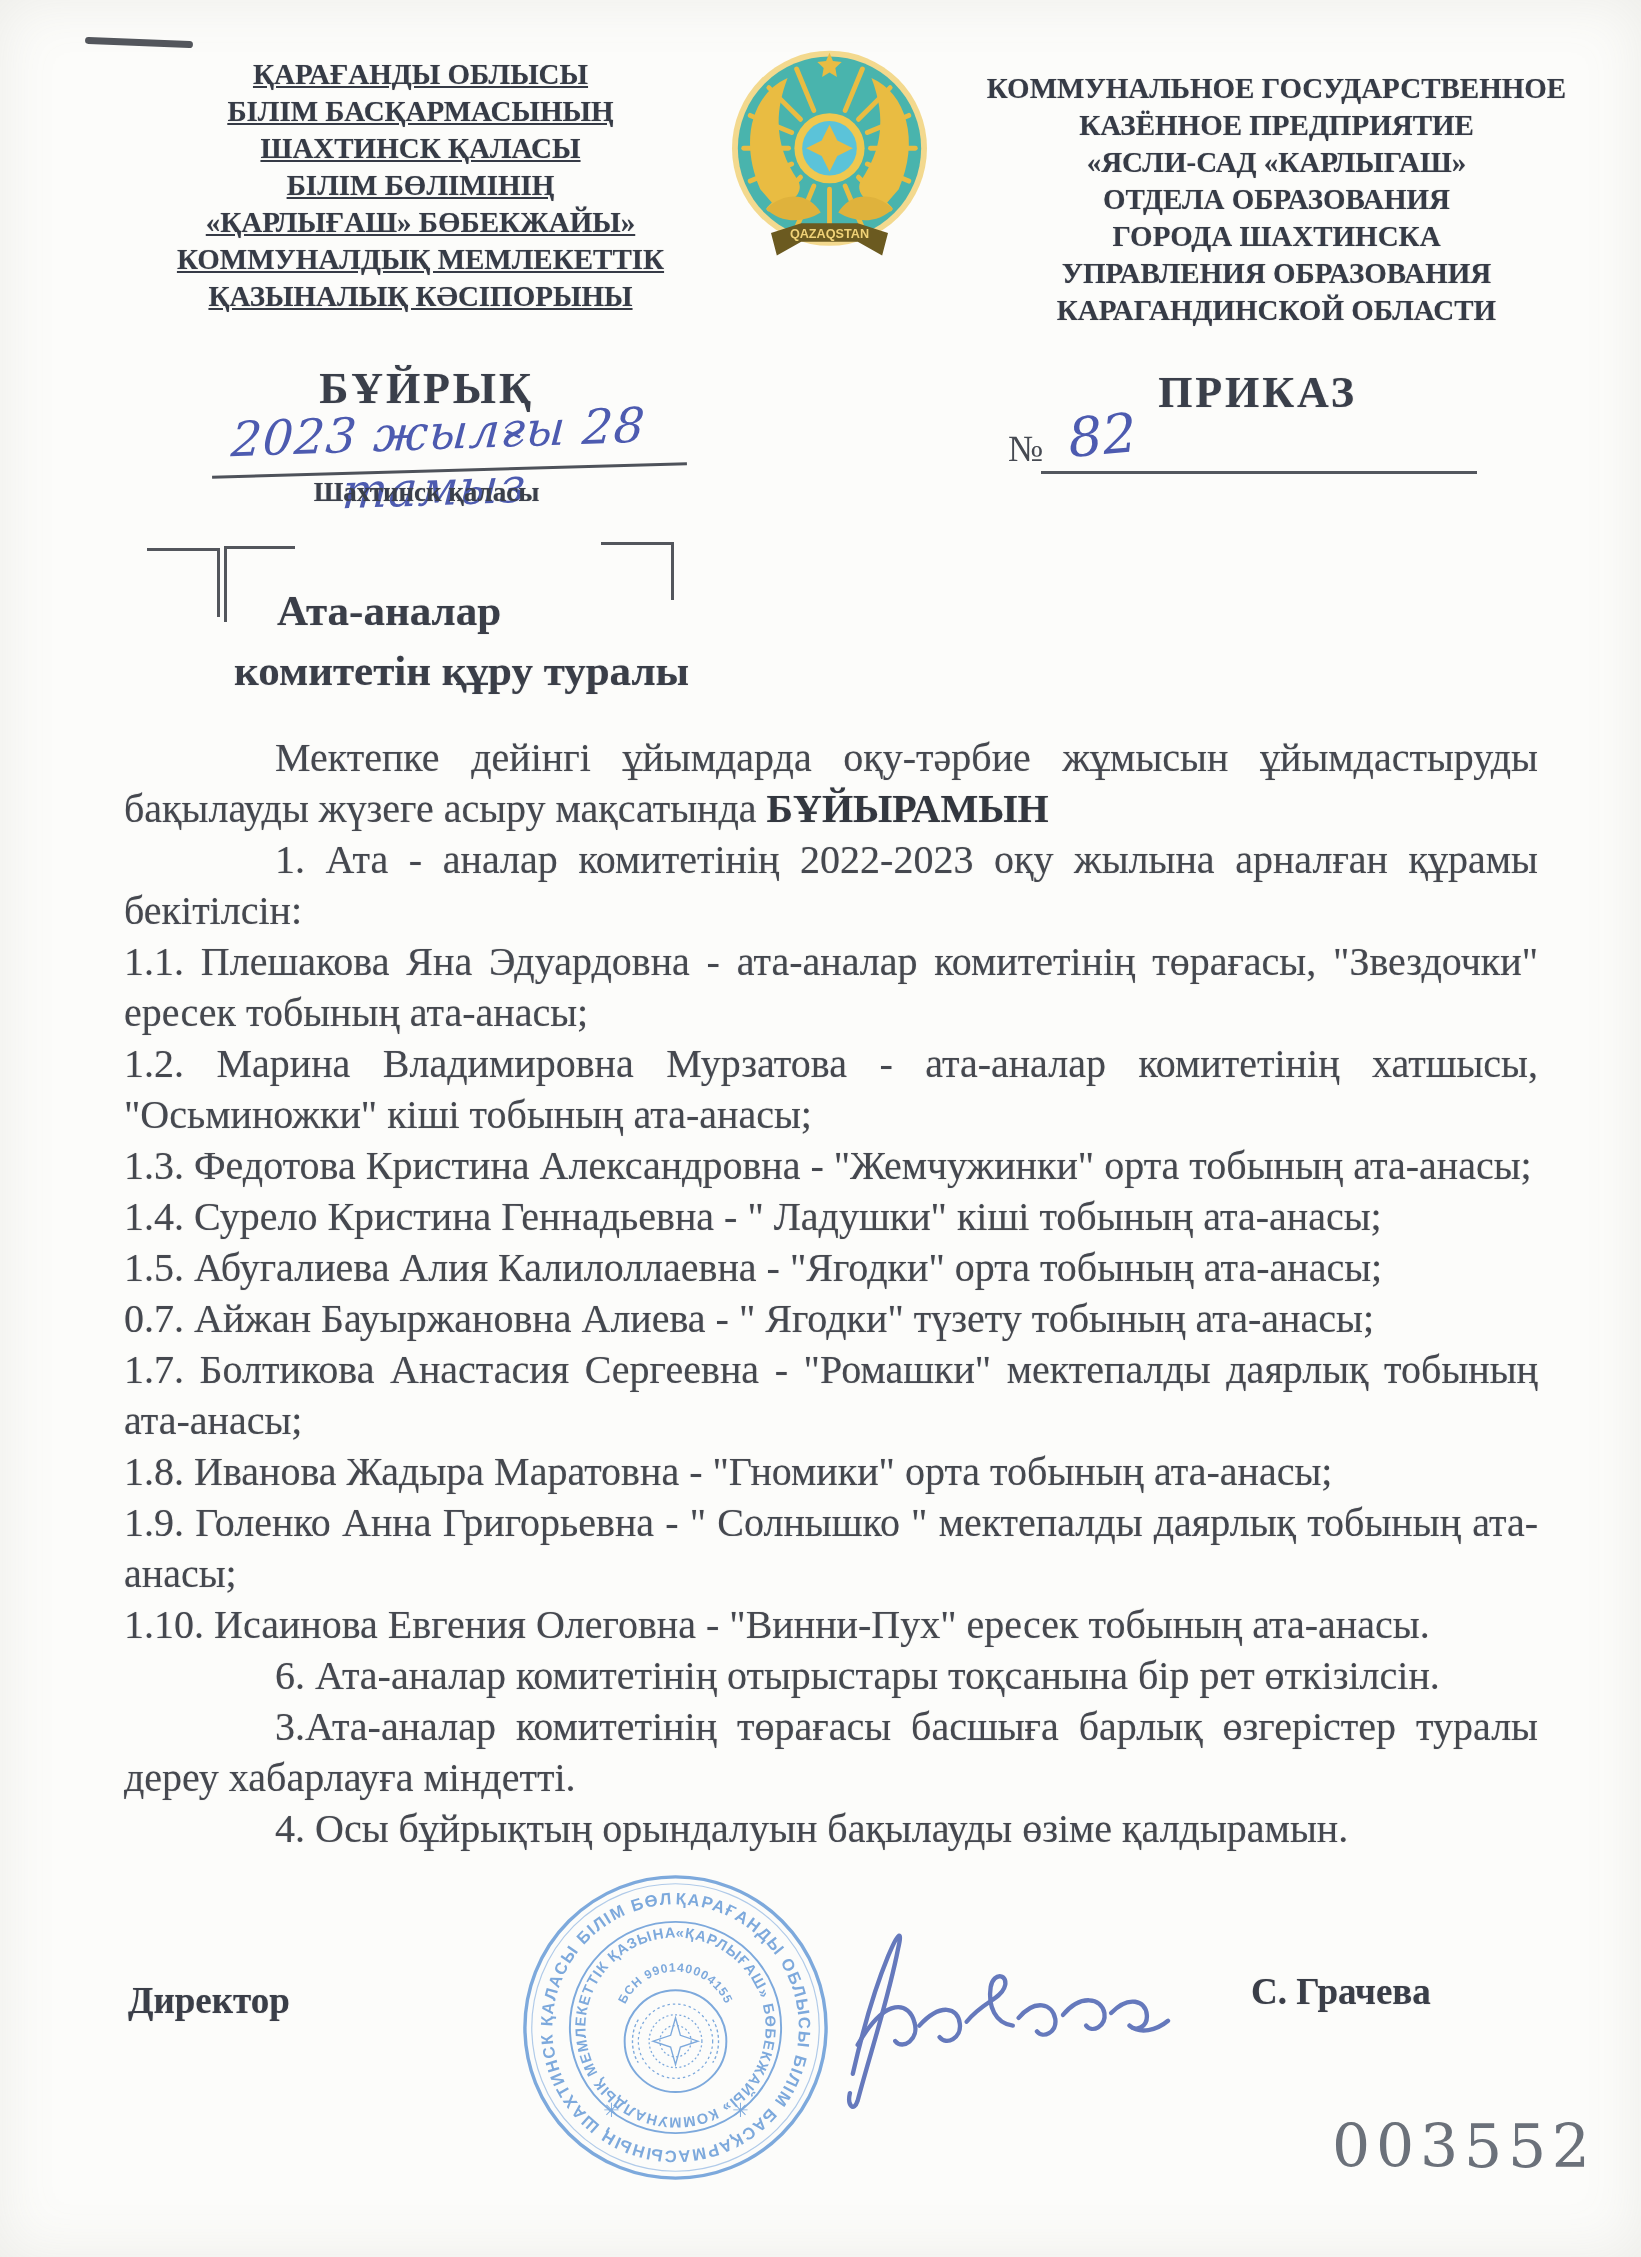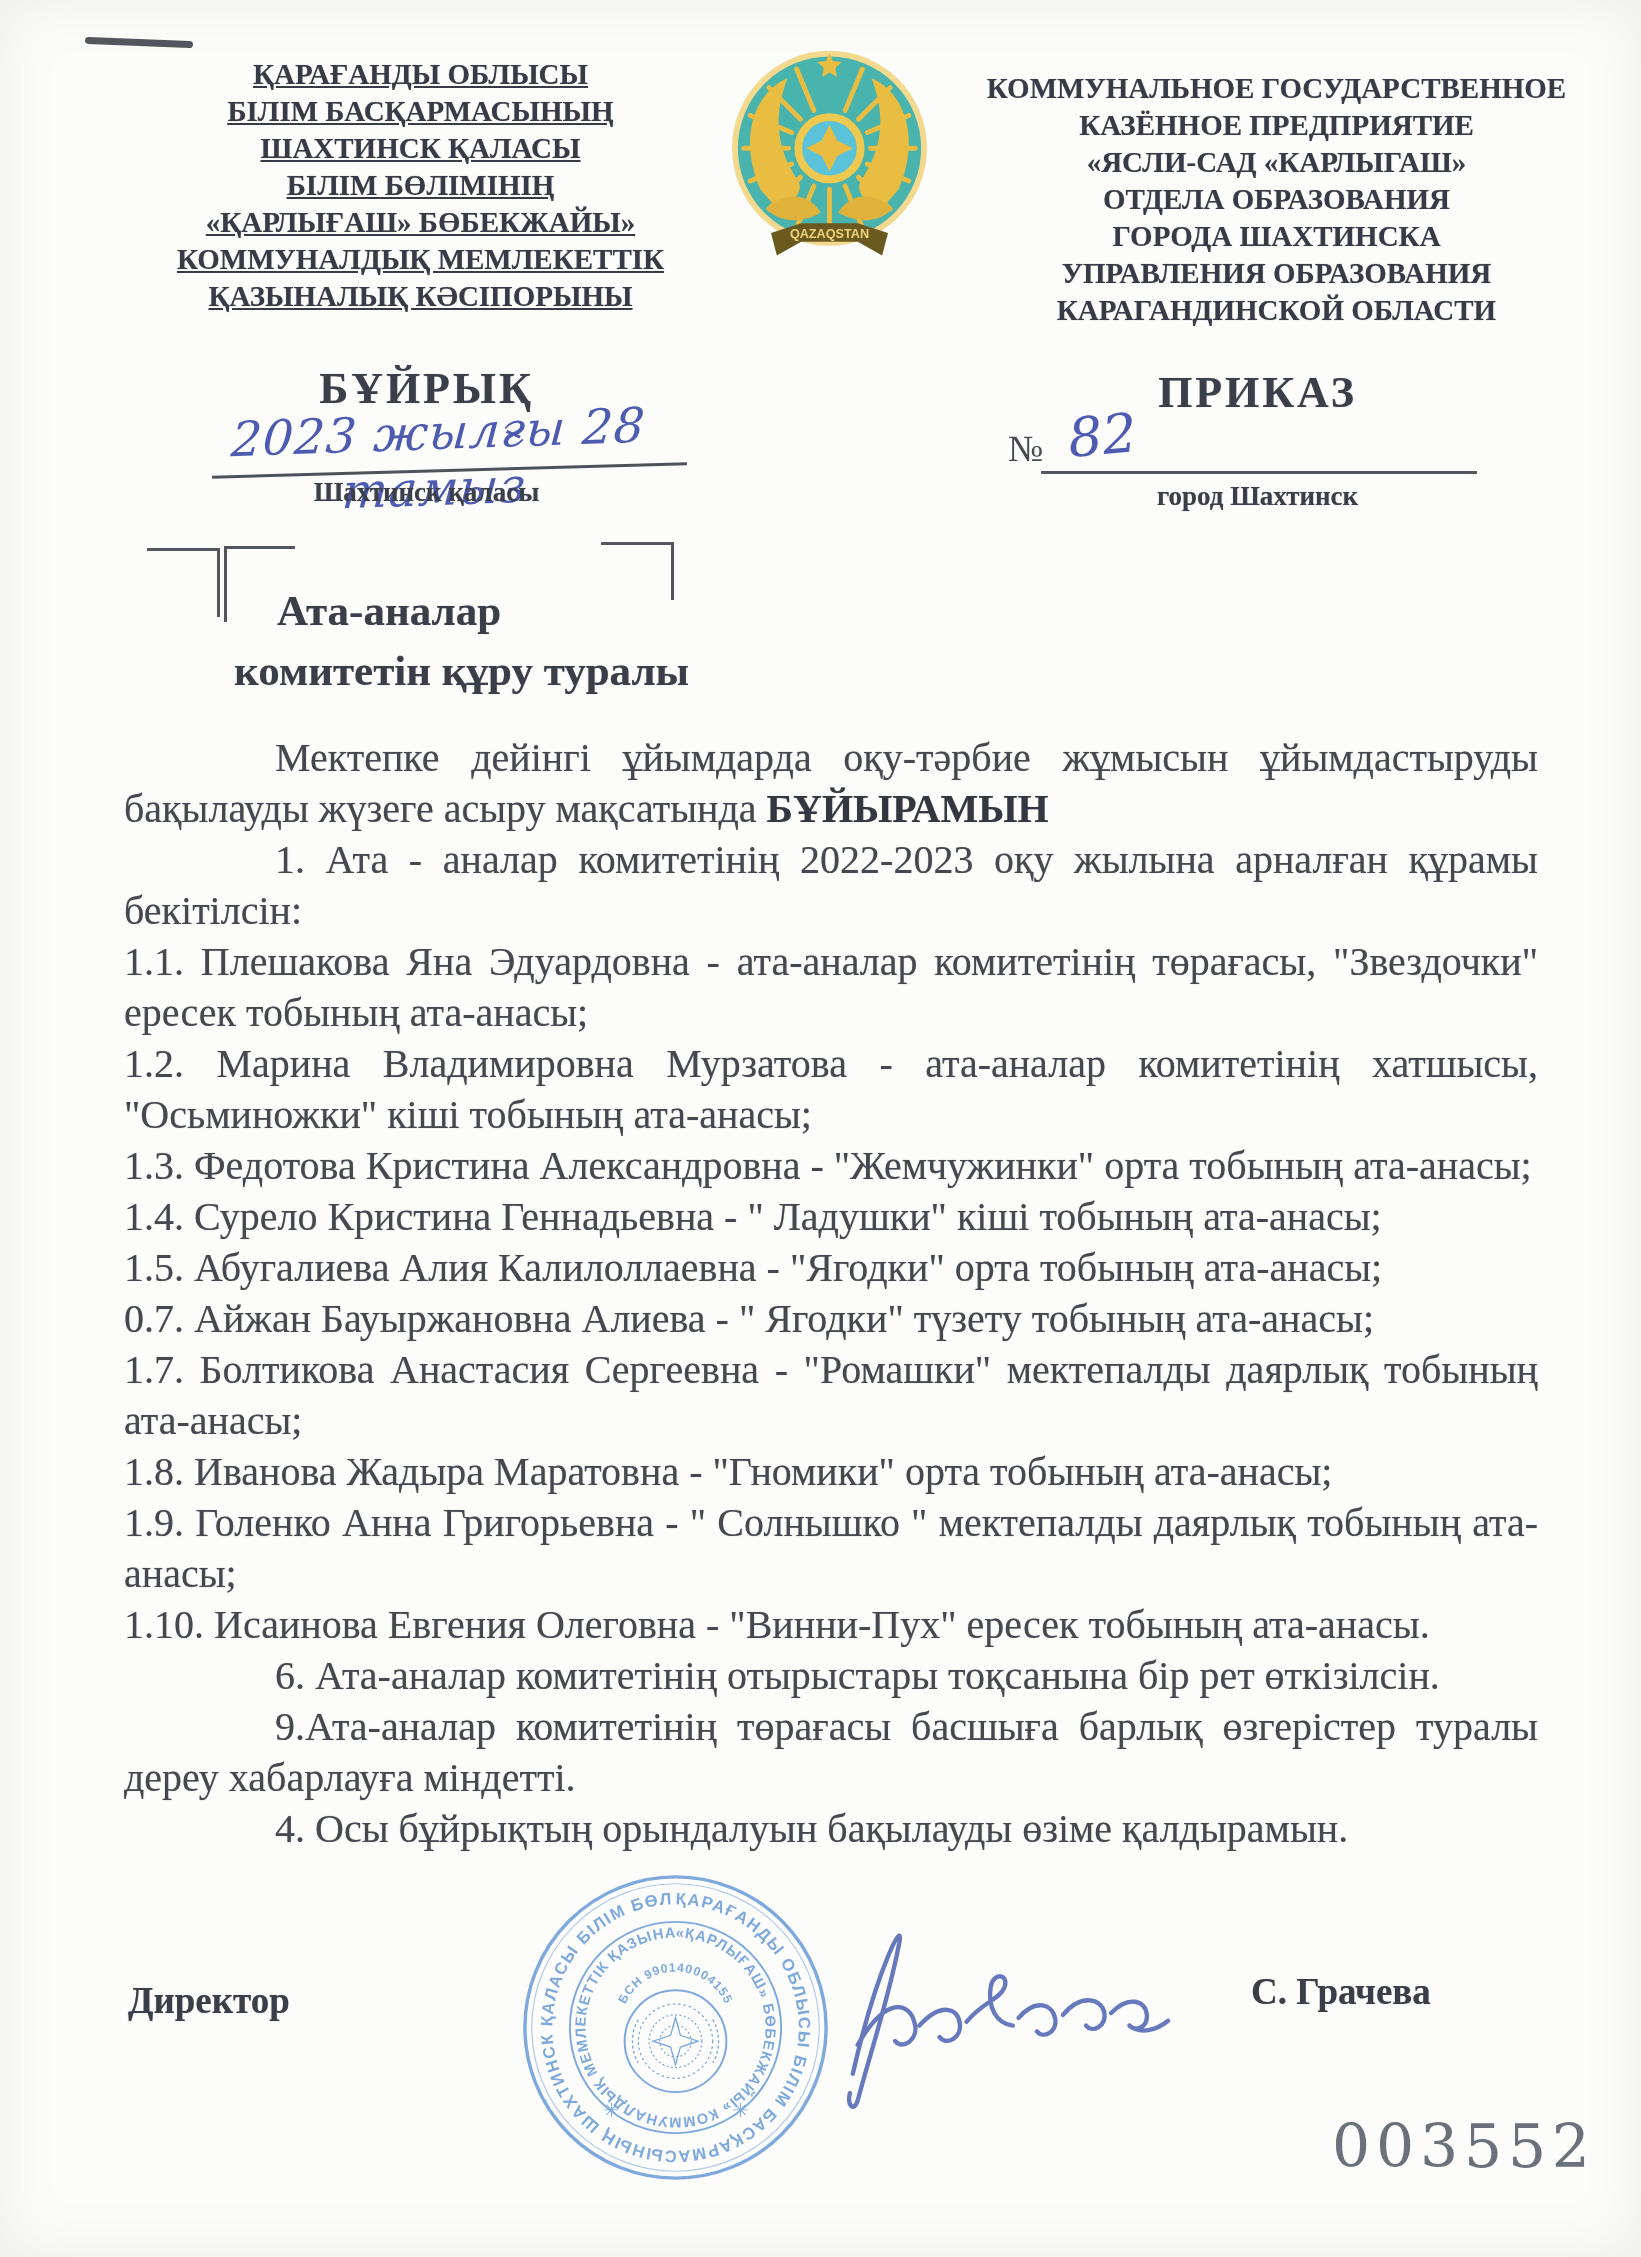--- a/index.html
+++ b/index.html
@@ -149,21 +149,20 @@
     <div class="kk-date hw">2023 жылғы 28 тамыз</div>
     <div class="kk-underline"></div>
     <div class="order-city softink">Шахтинск  қаласы</div>
   </div>
 
   <div class="order order-ru">
     <div class="order-title softink">ПРИКАЗ</div>
     <div class="num-sign">№</div>
     <div class="hw-number hw">82</div>
     <div class="ru-underline"></div>
-    <div class="order-city softink">город  Шахтинск</div>
   </div>
 
   <div class="cmark cmark-l1"></div>
   <div class="cmark cmark-l2"></div>
   <div class="cmark cmark-r"></div>
 
   <div class="subject softink">
     <div class="l1">Ата-аналар</div>
     <div class="l2">комитетін құру туралы</div>
   </div>
@@ -175,21 +174,21 @@
     <p>1.2. Марина Владимировна Мурзатова - ата-аналар комитетінің хатшысы, "Осьминожки"  кіші тобының ата-анасы;</p>
     <p>1.3. Федотова Кристина Александровна - "Жемчужинки" орта тобының ата-анасы;</p>
     <p>1.4. Сурело  Кристина Геннадьевна - " Ладушки" кіші тобының ата-анасы;</p>
     <p>1.5. Абугалиева Алия Калилоллаевна - "Ягодки" орта тобының ата-анасы;</p>
     <p>0.7. Айжан Бауыржановна Алиева - " Ягодки" түзету тобының ата-анасы;</p>
     <p>1.7. Болтикова Анастасия Сергеевна - "Ромашки" мектепалды даярлық тобының ата-анасы;</p>
     <p>1.8. Иванова Жадыра Маратовна - "Гномики" орта тобының ата-анасы;</p>
     <p>1.9. Голенко Анна Григорьевна - " Солнышко " мектепалды даярлық тобының ата-анасы;</p>
     <p>1.10. Исаинова Евгения Олеговна - "Винни-Пух" ересек тобының ата-анасы.</p>
     <p class="ind">6. Ата-аналар комитетінің отырыстары тоқсанына бір рет өткізілсін.</p>
-    <p class="ind">9.Ата-аналар комитетінің төрағасы басшыға барлық өзгерістер туралы дереу хабарлауға міндетті.</p>
+    <p class="ind">3.Ата-аналар комитетінің төрағасы басшыға барлық өзгерістер туралы дереу хабарлауға міндетті.</p>
     <p class="ind">4. Осы бұйрықтың орындалуын бақылауды өзіме қалдырамын.</p>
   </div>
 
   <div class="signoff-role softink">Директор</div>
   <div class="signoff-name softink">С. Грачева</div>
 
   <div class="stamp">
     <svg viewBox="0 0 316 316" width="309" height="309">
       <defs>
         <path id="ringO" d="M158,32 a126,126 0 1 1 -0.01,0"></path>

